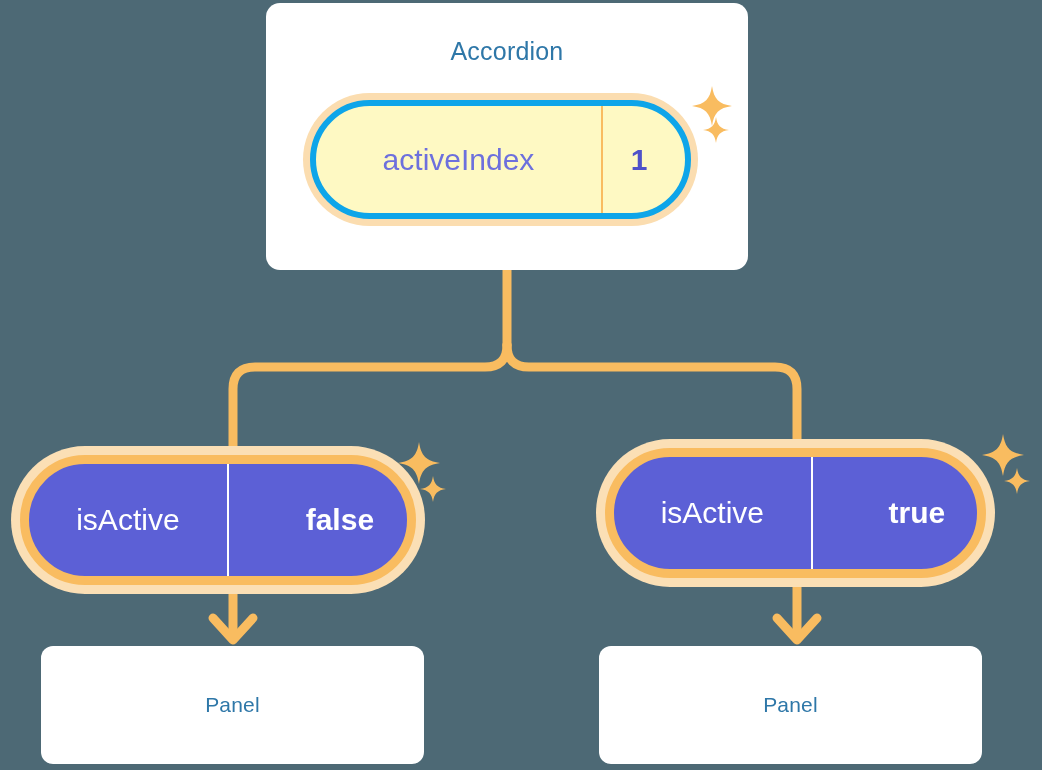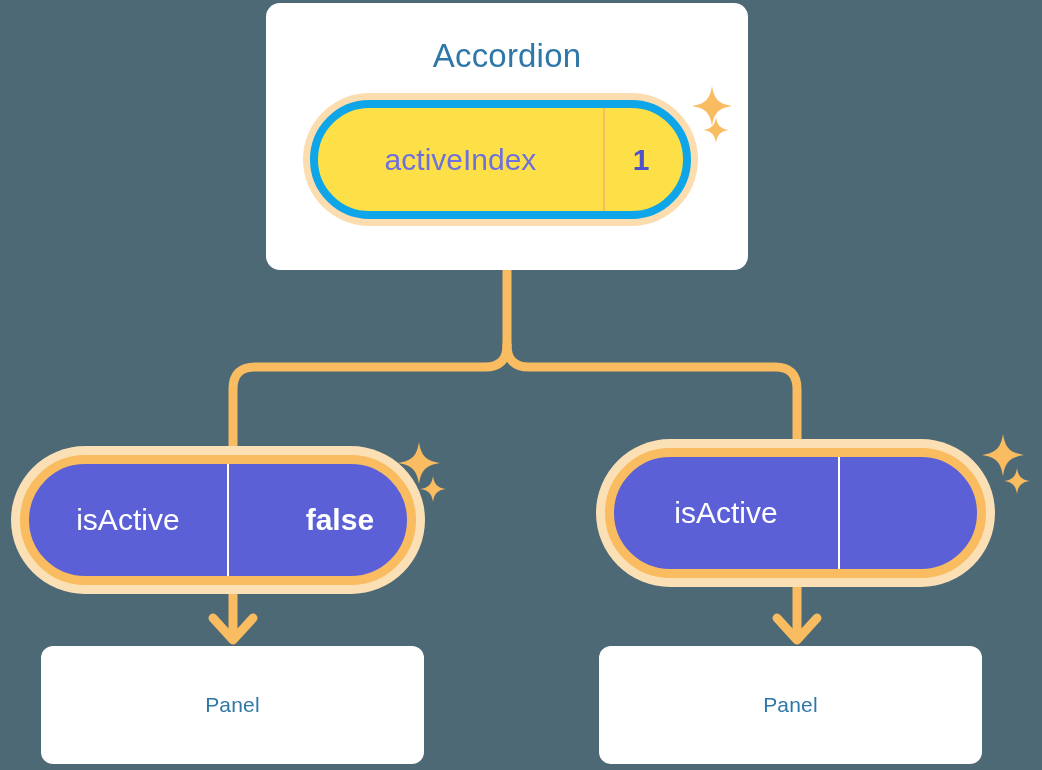--- a/index.html
+++ b/index.html
@@ -37,21 +37,21 @@
   }
   #accordion-card {
     left: 266px; top: 3px;
     width: 482px; height: 267px;
   }
   .card-title {
     position: absolute;
     left: 0; right: 0;
     text-align: center;
     color: #2e77a8;
-    font-size: 33px;
+    font-size: 25px;
     letter-spacing: 0.2px;
     white-space: nowrap;
   }
   #accordion-card .card-title { top: 34px; }
 
   .panel-card {
     width: 383px; height: 118px;
     border-radius: 12px;
   }
   #panel-left  { left: 41px;  top: 646px; }
@@ -74,22 +74,22 @@
   .pill .cell {
     display: flex;
     align-items: center;
     justify-content: center;
     box-sizing: border-box;
     white-space: nowrap;
   }
 
   
   .pill.outline {
-    background: #fde047;
-    border: 8px solid #0ea5e9;
+    background: #fef9c3;
+    border: 6px solid #0ea5e9;
     box-shadow: 0 0 0 7px #fbddb0;
   }
   .pill.outline .cell.key {
     color: #6d70dd;
     font-size: 30px;
     border-right: 2px solid #f9bc60;
   }
   .pill.outline .cell.val {
     color: #4f52c9;
     font-size: 30px;
@@ -170,20 +170,21 @@
     <div class="cell key">isActive</div>
     <div class="cell val">false</div>
   </div>
 
   <div class="card panel-card" id="panel-left">
     <div class="card-title">Panel</div>
   </div>
 
   <div class="pill filled" id="pill-isactive-right">
     <div class="cell key">isActive</div>
+    <div class="cell val">true</div>
   </div>
 
   <div class="card panel-card" id="panel-right">
     <div class="card-title">Panel</div>
   </div>
 
   <div id="sparkle-layer">
       <svg class="sparkle" width="40" height="40" viewBox="0 0 100 100" style="left: 692px; top: 86px;">
         <path d="M50 0 C55 33 67 45 100 50 C67 55 55 67 50 100 C45 67 33 55 0 50 C33 45 45 33 50 0 Z" fill="#f9bc60"></path>
       </svg>

